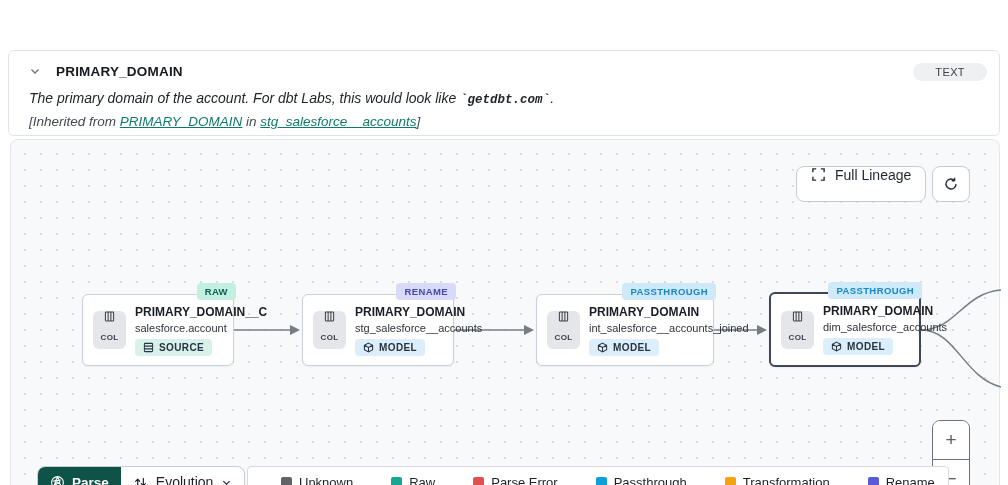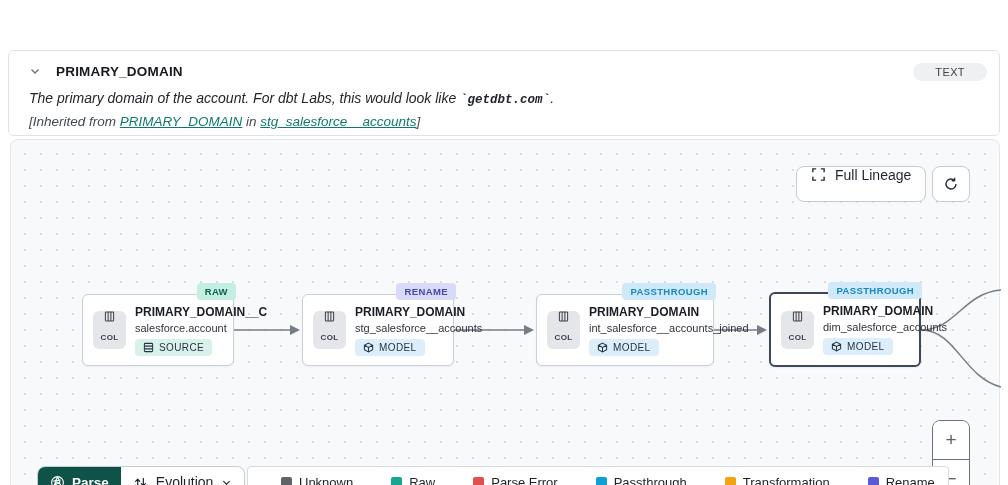--- a/index.html
+++ b/index.html
@@ -36,21 +36,21 @@
   .tag-raw{background:#c2efe0;color:#0c6153;}
   .tag-rename{background:#d9daf7;color:#4547b0;}
   .tag-passthrough{background:#cfe9f9;color:#1688c6;}
   .col-chip{position:absolute;left:10px;top:50%;transform:translateY(-50%);width:33px;height:38px;
     background:#e4e6ea;border-radius:6px;display:flex;flex-direction:column;align-items:center;justify-content:flex-start;gap:11px;
     color:#3c4148;font-size:8px;font-weight:700;letter-spacing:.3px;}
   .node-body{margin-left:52px;padding:10px 10px 8px 0;display:flex;flex-direction:column;}
   .node-title{font-size:12px;font-weight:700;color:#1a1e24;white-space:nowrap;}
   .node-sub{font-size:11px;color:#2e333a;margin-top:3px;white-space:nowrap;}
   .node-badge{margin-top:5px;align-self:flex-start;display:inline-flex;align-items:center;gap:5px;
-    padding:3px 8px;border-radius:4px;font-size:10px;font-weight:400;letter-spacing:.4px;color:#263440;}
+    padding:3px 8px;border-radius:4px;font-size:10px;font-weight:700;letter-spacing:.4px;color:#263440;}
   .badge-source{background:#d8f1ea;}
   .badge-model{background:#dceefb;}
 
   
   .full-lineage-btn{position:absolute;left:785px;top:26px;height:36px;display:inline-flex;align-items:flex-start;gap:9px;
     background:#fff;border:1px solid #c7ccd3;border-radius:8px;padding:0 14px;font-size:14px;color:#1f2530;cursor:pointer;}
   .refresh-btn{position:absolute;left:921px;top:26px;width:38px;height:36px;background:#fff;
     border:1px solid #c7ccd3;border-radius:8px;display:flex;align-items:center;justify-content:center;cursor:pointer;color:#2a3038;}
 
   

